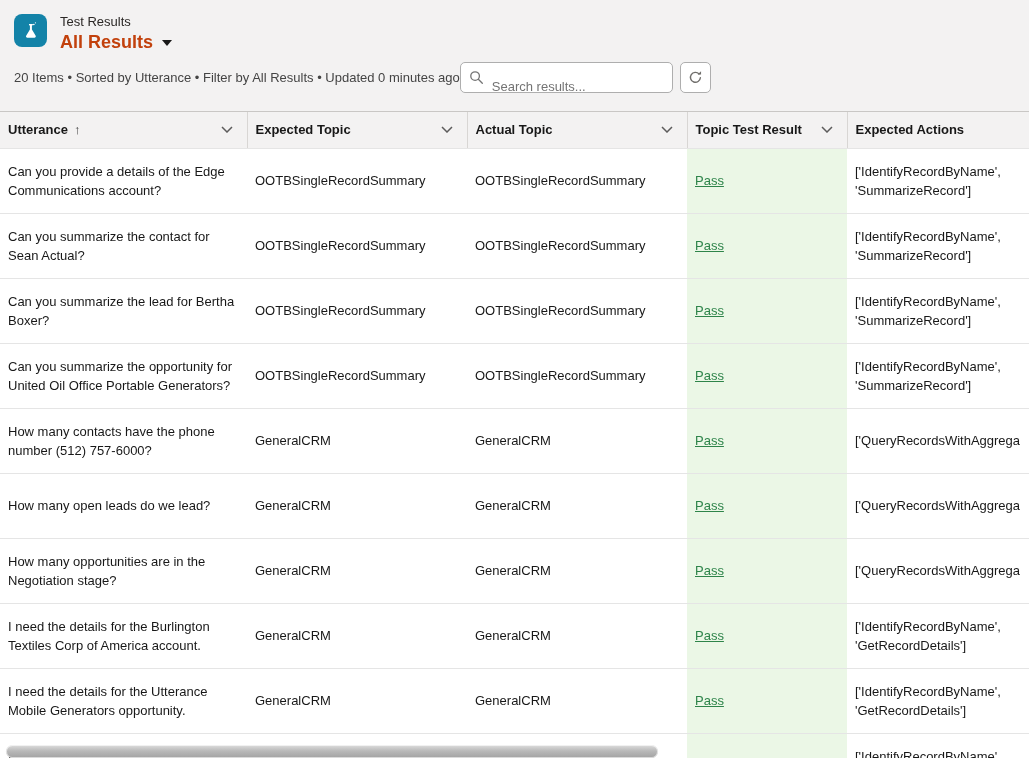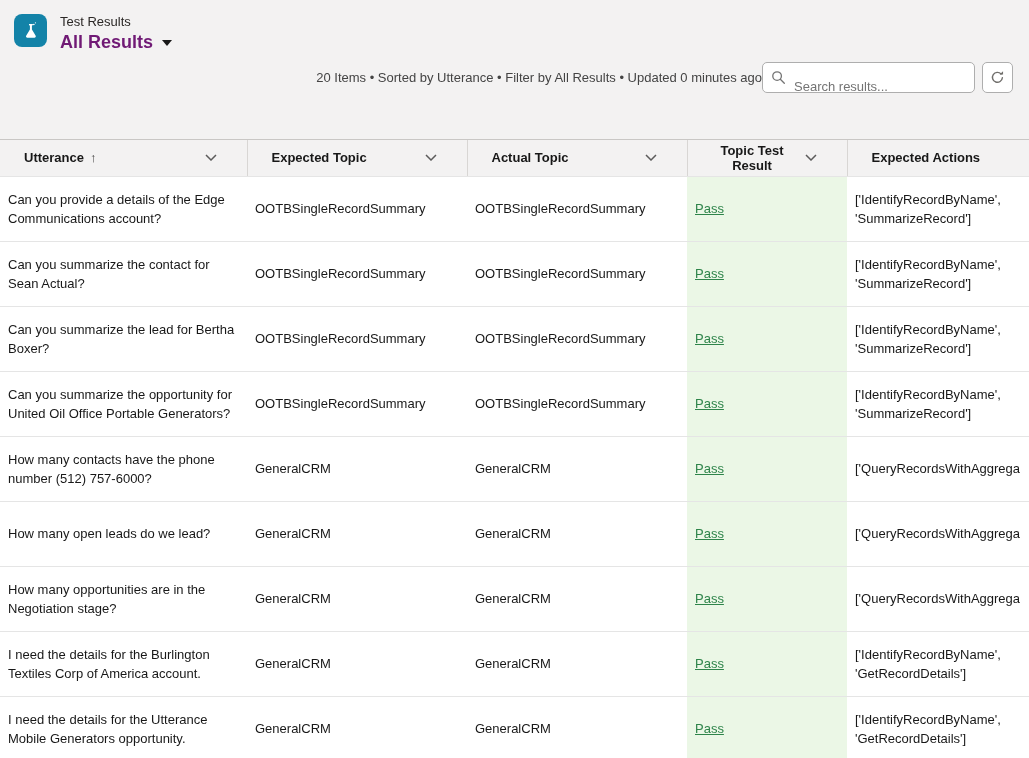--- a/index.html
+++ b/index.html
@@ -6,52 +6,52 @@
   html, body { width: 1029px; height: 758px; overflow: hidden; }
   body {
     font-family: "Liberation Sans", "DejaVu Sans", sans-serif;
     font-size: 13px;
     color: #181818;
     background: #fff;
   }
 
   
   .page-header {
-    height: 140px;
+    height: 112px;
     background: #f3f2f2;
     border-bottom: 1px solid #c9c7c5;
     padding: 14px 16px 0 14px;
     position: relative;
   }
   .title-row { display: flex; align-items: flex-start; gap: 13px; }
   .entity-icon {
     width: 33px; height: 33px; border-radius: 8px;
     background: #1383a8;
     display: flex; align-items: center; justify-content: center;
     flex: 0 0 auto;
   }
   .entity-icon svg { width: 20px; height: 20px; }
   .titles { padding-top: 0px; }
   .entity-label { font-size: 13px; color: #2b2826; line-height: 16px; }
   .view-selector {
     display: flex; align-items: center; gap: 9px;
-    font-size: 18px; font-weight: 700; color: #701a75;
+    font-size: 18px; font-weight: 700; color: #c2410c;
     line-height: 22px; cursor: pointer; margin-top: 1px;
   }
   .caret-down {
     width: 0; height: 0;
     border-left: 5px solid transparent;
     border-right: 5px solid transparent;
     border-top: 6px solid #181818;
     margin-top: 2px;
   }
 
   .toolbar {
     position: absolute; left: 14px; right: 16px; top: 62px;
-    display: flex; align-items: center; justify-content: flex-end;
+    display: flex; align-items: center; justify-content: flex-start;
   }
   .list-meta { color: #444; font-size: 13px; }
   .toolbar-right { display: flex; align-items: center; gap: 7px; }
   .search-box { position: relative; }
   .search-box input {
     width: 213px; height: 31px;
     border: 1px solid #aeaeae; border-radius: 5px;
     background: #fff; padding: 17px 8px 0 31px;
     font-family: inherit; font-size: 13px; color: #181818; outline: none;
   }
@@ -74,23 +74,23 @@
     height: 646px;
     overflow: hidden;
     background: #fff;
   }
   table { border-collapse: collapse; table-layout: fixed; width: 1120px; }
   thead tr { height: 36px; }
   th {
     background: #f3f2f2;
     border-bottom: 1px solid #e5e5e5;
     border-right: 1px solid #d8d6d4;
-    padding: 0 24px;
+    padding: 0 8px;
     font-size: 13px; font-weight: 700; color: #181818;
-    text-align: center; vertical-align: middle;
+    text-align: right; vertical-align: middle;
   }
   .th-inner { display: flex; align-items: center; gap: 6px; }
   .th-spacer { flex: 1; }
   .sort-arrow { font-weight: 400; color: #444; font-size: 13px; }
   .chev { display: flex; align-items: center; cursor: pointer; padding-right: 6px; }
   .chev svg { width: 12px; height: 7px; }
 
   tbody tr { height: 65px; }
   td {
     border-bottom: 1px solid #e5e5e5;

